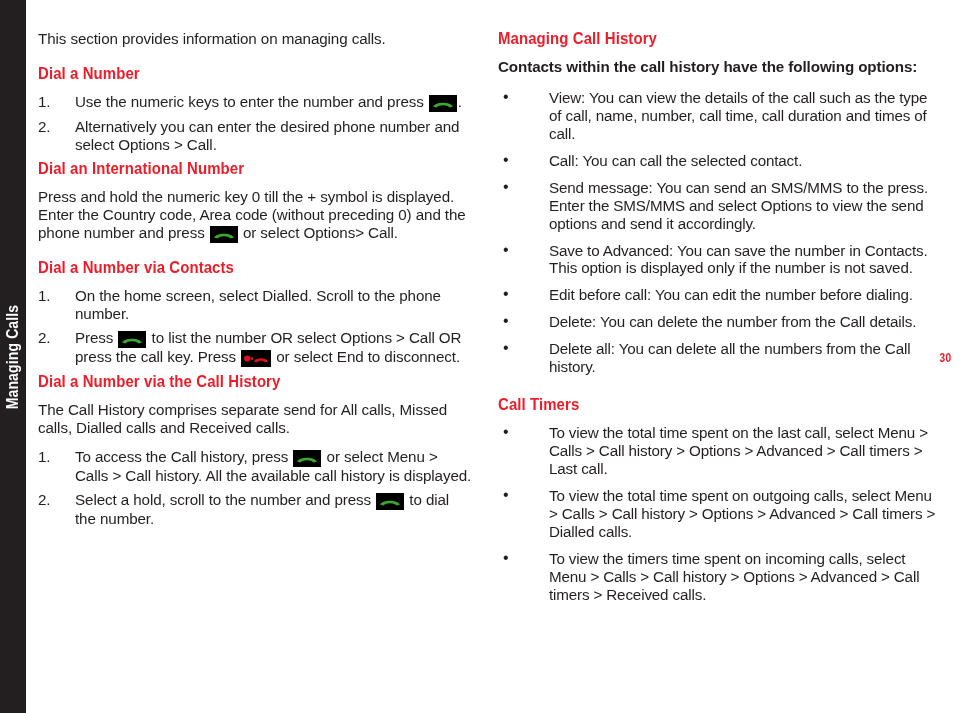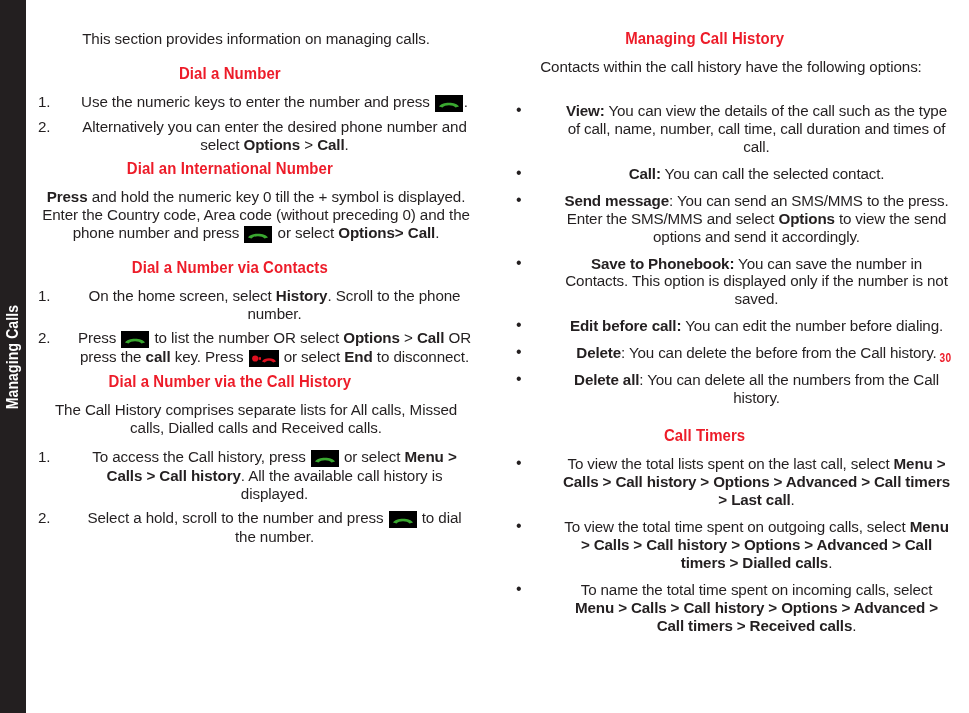--- a/index.html
+++ b/index.html
@@ -55,28 +55,27 @@
     letter-spacing: 0.5px;
   }
 
   
   #content {
     position: absolute;
     left: 0;
     top: 0;
     width: 850px;
     height: 713px;
-    text-align: center;
   }
   .column {
     position: absolute;
     top: 30px;
   }
   #col-left  { left: 38px;  width: 436px; }
-  #col-right { left: 511px; width: 440px; }
+  #col-right { left: 498px; width: 440px; }
 
   
   .intro, .para {
     font-size: 15.2px;
     line-height: 1.18;
     color: #231f20;
     margin: 0 0 0 0;
     letter-spacing: -0.1px;
   }
   .intro { margin-bottom: 17px; }
@@ -133,21 +132,21 @@
   }
   ul.bullet-list > li .dot {
     position: absolute;
     left: 5px;
     top: -1px;
     font-size: 16px;
     line-height: 1.18;
     color: #231f20;
   }
 
-  b, strong { font-weight: bold; }
+  b, strong { font-weight: normal; }
 
   .para-block { margin-bottom: 16px; }
   .list-block { margin-bottom: 16px; }
 
   
   .keyicon {
     display: inline-block;
     vertical-align: -5px;
     background: #000000;
     width: 28px;
@@ -198,42 +197,42 @@
           <rect x="0" y="0" width="28" height="17" fill="#000000"></rect>
           <path d="M4 11.5 C6.5 6.4, 21.5 6.4, 24 11.5 L20.5 12.6 C18 9.4, 10 9.4, 7.5 12.6 Z" fill="#3aa830"></path>
         </svg>
       </span><span> or select </span><b>Options&gt; Call</b><span>.</span>
     </p>
 
     <h2 class="section-heading">Dial a Number via Contacts</h2>
     <ol class="num-list list-block">
       <li>
         <span class="num">1.</span>
-        <span>On the home screen, select </span><b>History</b><span>. Scroll to the phone number.</span>
+        <span>On the home screen, select </span><b>Dialled</b><span>. Scroll to the phone number.</span>
       </li>
       <li>
         <span class="num">2.</span>
         <span>Press </span><span class="keyicon">
           <svg width="28" height="17" viewBox="0 0 28 17">
             <rect x="0" y="0" width="28" height="17" fill="#000000"></rect>
             <path d="M4 11.5 C6.5 6.4, 21.5 6.4, 24 11.5 L20.5 12.6 C18 9.4, 10 9.4, 7.5 12.6 Z" fill="#3aa830"></path>
           </svg>
         </span><span> to list the number OR select </span><b>Options</b><span> &gt; </span><b>Call</b><span> OR press the </span><b>call</b><span> key. Press </span><span class="keyicon end">
           <svg width="30" height="17" viewBox="0 0 30 17">
             <rect x="0" y="0" width="30" height="17" fill="#000000"></rect>
             <circle cx="6.2" cy="8.5" r="3.1" fill="#e01020"></circle>
             <rect x="9.6" y="7.2" width="2.4" height="2.6" fill="#e01020"></rect>
             <path d="M13 11.5 C15 7.2, 25 7.2, 27 11.5 L24.2 12.5 C22.2 10.1, 17.8 10.1, 15.8 12.5 Z" fill="#e01020"></path>
           </svg>
         </span><span> or select </span><b>End</b><span> to disconnect.</span>
       </li>
     </ol>
 
     <h2 class="section-heading">Dial a Number via the Call History</h2>
-    <p class="para" style="margin-bottom:12px;">The Call History comprises separate lists for All calls, Missed calls, Dialled calls and Received calls.</p>
+    <p class="para" style="margin-bottom:12px;">The Call History comprises separate send for All calls, Missed calls, Dialled calls and Received calls.</p>
     <ol class="num-list">
       <li>
         <span class="num">1.</span>
         <span>To access the Call history, press </span><span class="keyicon">
           <svg width="28" height="17" viewBox="0 0 28 17">
             <rect x="0" y="0" width="28" height="17" fill="#000000"></rect>
             <path d="M4 11.5 C6.5 6.4, 21.5 6.4, 24 11.5 L20.5 12.6 C18 9.4, 10 9.4, 7.5 12.6 Z" fill="#3aa830"></path>
           </svg>
         </span><span> or select </span><b>Menu &gt; Calls &gt; Call history</b><span>. All the available call history is displayed.</span>
       </li>
@@ -245,63 +244,63 @@
             <path d="M4 11.5 C6.5 6.4, 21.5 6.4, 24 11.5 L20.5 12.6 C18 9.4, 10 9.4, 7.5 12.6 Z" fill="#3aa830"></path>
           </svg>
         </span><span> to dial the number.</span>
       </li>
     </ol>
   </div>
 
   <div class="column" id="col-right">
 
     <h2 class="section-heading">Managing Call History</h2>
-    <p class="para" style="margin-bottom:26px;">Contacts within the call history have the following options:</p>
+    <p class="para" style="margin-bottom:13px;font-weight:bold;">Contacts within the call history have the following options:</p>
 
     <ul class="bullet-list list-block">
       <li>
         <span class="dot">•</span>
         <b>View:</b><span> You can view the details of the call such as the type of call, name, number, call time, call duration and times of call.</span>
       </li>
       <li>
         <span class="dot">•</span>
         <b>Call:</b><span> You can call the selected contact.</span>
       </li>
       <li>
         <span class="dot">•</span>
         <b>Send message</b><span>: You can send an SMS/MMS to the press. Enter the SMS/MMS and select </span><b>Options</b><span> to view the send options and send it accordingly.</span>
       </li>
       <li>
         <span class="dot">•</span>
-        <b>Save to Phonebook:</b><span> You can save the number in Contacts. This option is displayed only if the number is not saved.</span>
+        <b>Save to Advanced:</b><span> You can save the number in Contacts. This option is displayed only if the number is not saved.</span>
       </li>
       <li>
         <span class="dot">•</span>
         <b>Edit before call:</b><span> You can edit the number before dialing.</span>
       </li>
       <li>
         <span class="dot">•</span>
-        <b>Delete</b><span>: You can delete the before from the Call history.</span>
+        <b>Delete</b><span>: You can delete the number from the Call details.</span>
       </li>
       <li>
         <span class="dot">•</span>
         <b>Delete all</b><span>: You can delete all the numbers from the Call history.</span>
       </li>
     </ul>
 
     <h2 class="section-heading" style="margin-top:20px;">Call Timers</h2>
     <ul class="bullet-list">
       <li>
         <span class="dot">•</span>
-        <span>To view the total lists spent on the last call, select </span><b>Menu &gt; Calls &gt; Call history &gt; Options &gt; Advanced &gt; Call timers &gt; Last call</b><span>.</span>
+        <span>To view the total time spent on the last call, select </span><b>Menu &gt; Calls &gt; Call history &gt; Options &gt; Advanced &gt; Call timers &gt; Last call</b><span>.</span>
       </li>
       <li>
         <span class="dot">•</span>
         <span>To view the total time spent on outgoing calls, select </span><b>Menu &gt; Calls &gt; Call history &gt; Options &gt; Advanced &gt; Call timers &gt; Dialled calls</b><span>.</span>
       </li>
       <li>
         <span class="dot">•</span>
-        <span>To name the total time spent on incoming calls, select </span><b>Menu &gt; Calls &gt; Call history &gt; Options &gt; Advanced &gt; Call timers &gt; Received calls</b><span>.</span>
+        <span>To view the timers time spent on incoming calls, select </span><b>Menu &gt; Calls &gt; Call history &gt; Options &gt; Advanced &gt; Call timers &gt; Received calls</b><span>.</span>
       </li>
     </ul>
   </div>
 
 </div>
 
 </body></html>

